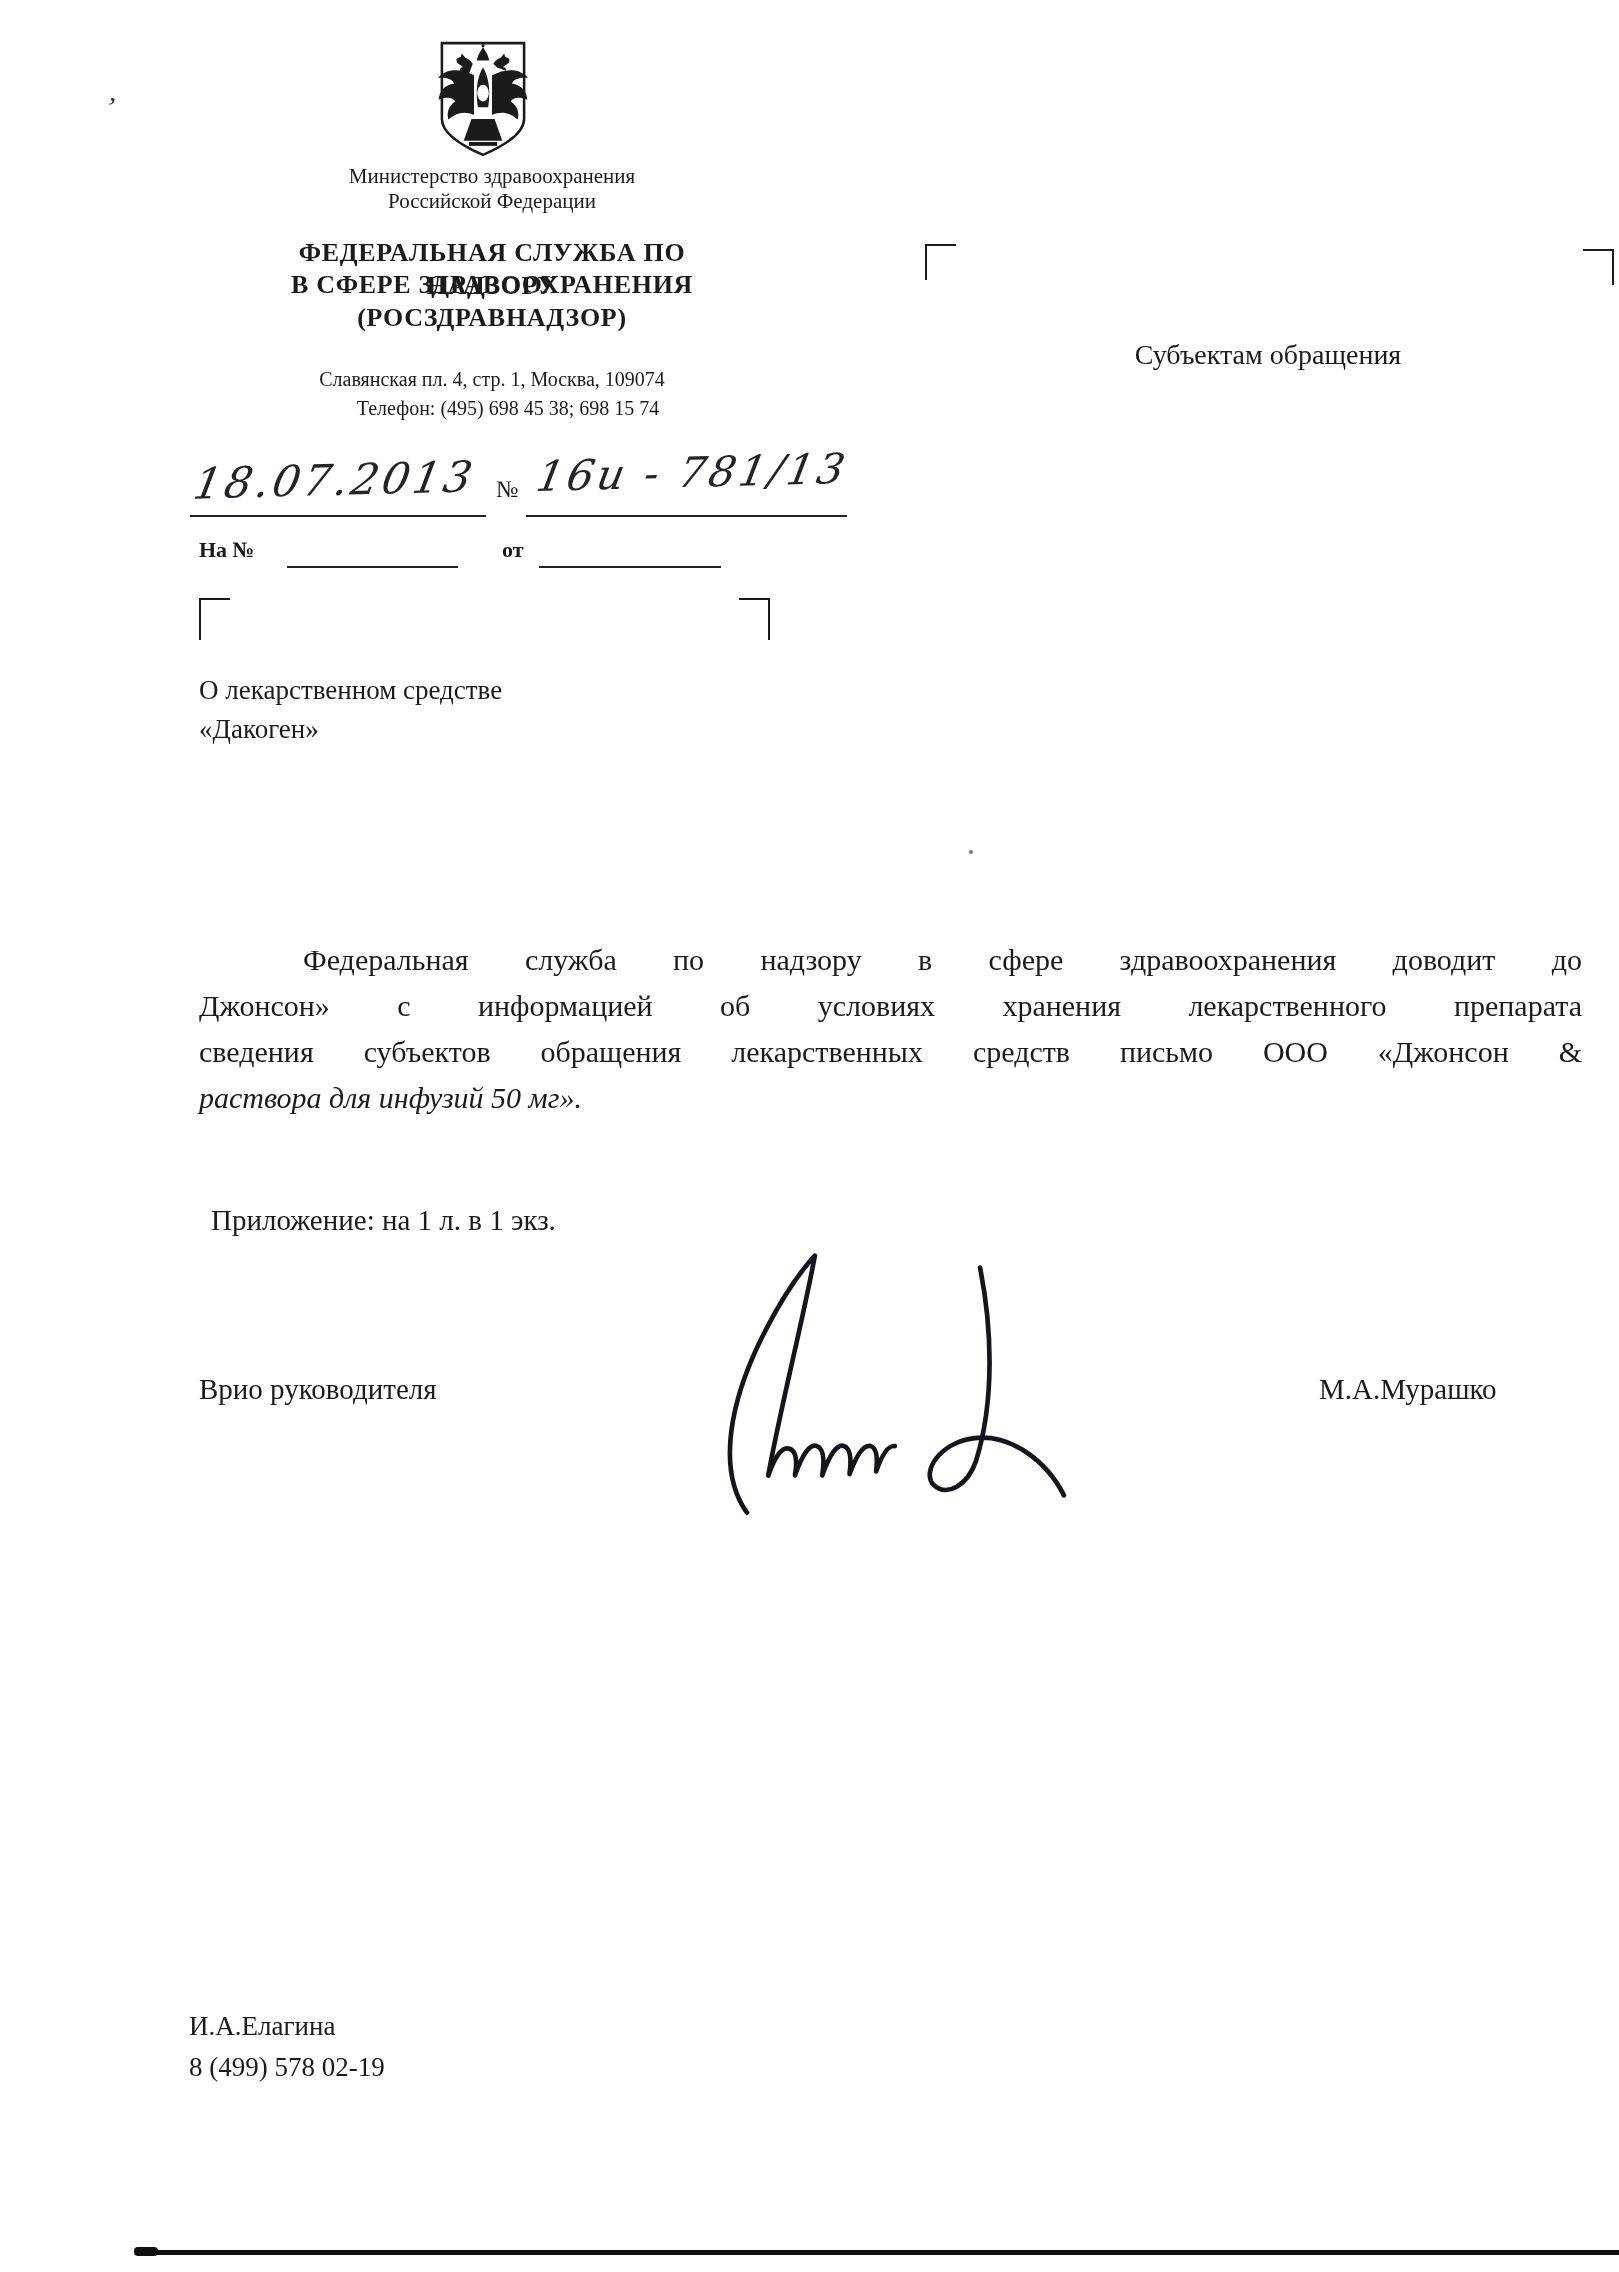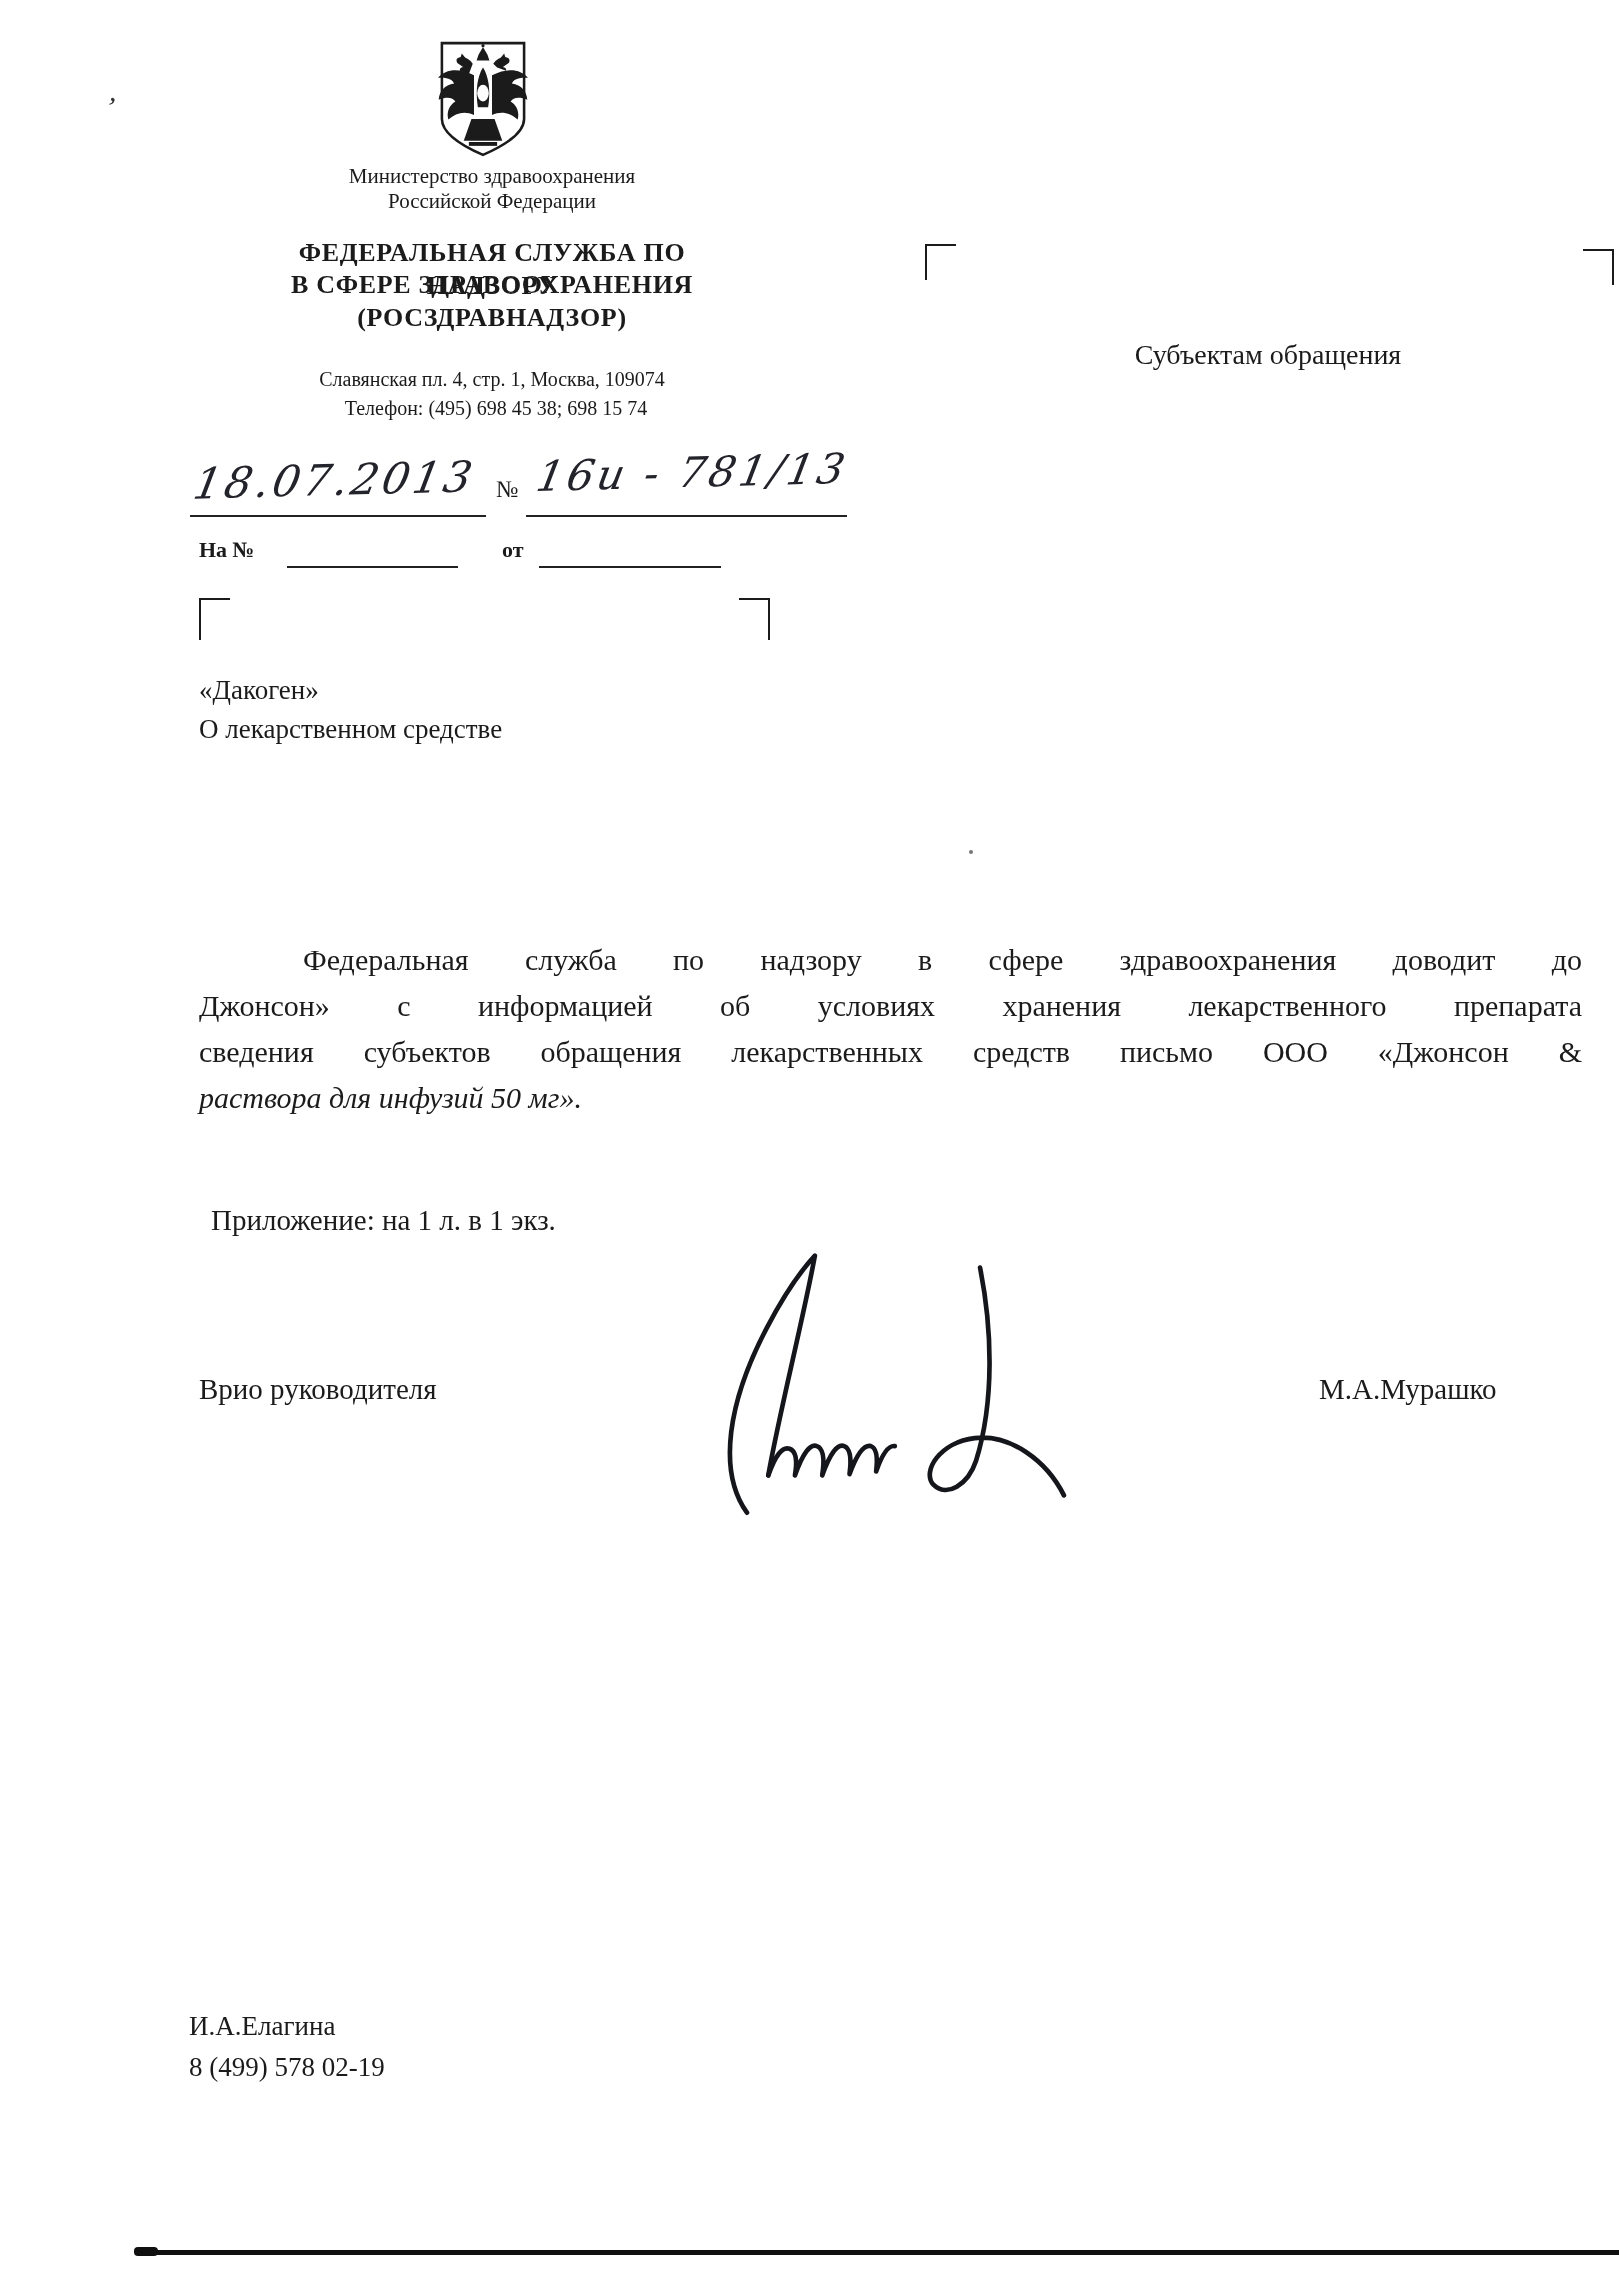--- a/index.html
+++ b/index.html
@@ -22,21 +22,21 @@
   .head-block { left: 241px; top: 0; width: 502px; text-align: center; }
   .ministry {
     position: absolute; left: 0; top: 164px; width: 100%;
     font-weight: normal; font-size: 21px; line-height: 25px;
   }
   .service {
     position: absolute; left: 0; top: 235px; width: 100%;
     font-weight: bold; font-size: 26px; line-height: 33px; letter-spacing: 0.7px;
   }
   .addr  { position: absolute; left: 0; top: 366px; width: 100%; font-size: 20px; line-height: 26px; }
-  .phone { position: absolute; left: 4px; top: 395px; width: 100%; font-size: 20px; line-height: 26px; }
+  .phone { position: absolute; left: 16px; top: 395px; width: 100%; font-size: 20px; line-height: 26px; }
 
   
   .hand {
     font-family: "DejaVu Serif", serif;
     font-style: italic;
     color: #23232b;
     transform: skewX(-12deg) rotate(-1.5deg);
     letter-spacing: 3.3px;
     white-space: nowrap;
   }
@@ -147,22 +147,22 @@
   <div class="abs hand hand-number">16и - 781/13</div>
   <div class="abs u-line ul-date"></div>
   <div class="abs u-line ul-number"></div>
 
   <div class="abs reply-row na-label">На №</div>
   <div class="abs u-line ul-na"></div>
   <div class="abs reply-row ot-label">от</div>
   <div class="abs u-line ul-ot"></div>
 
   <div class="abs subject">
+    <div>О лекарственном средстве</div>
     <div>«Дакоген»</div>
-    <div>О лекарственном средстве</div>
   </div>
 
   <div class="abs body-text">
     <div class="body-line first">Федеральная служба по надзору в сфере здравоохранения доводит до</div>
     <div class="body-line">Джонсон» с информацией об условиях хранения лекарственного препарата</div>
     <div class="body-line">сведения субъектов обращения лекарственных средств письмо ООО «Джонсон &amp;</div>
     <div class="body-line last">раствора для инфузий 50 мг».</div>
   </div>
 
   <div class="abs attachment">Приложение: на 1 л. в 1 экз.</div>

